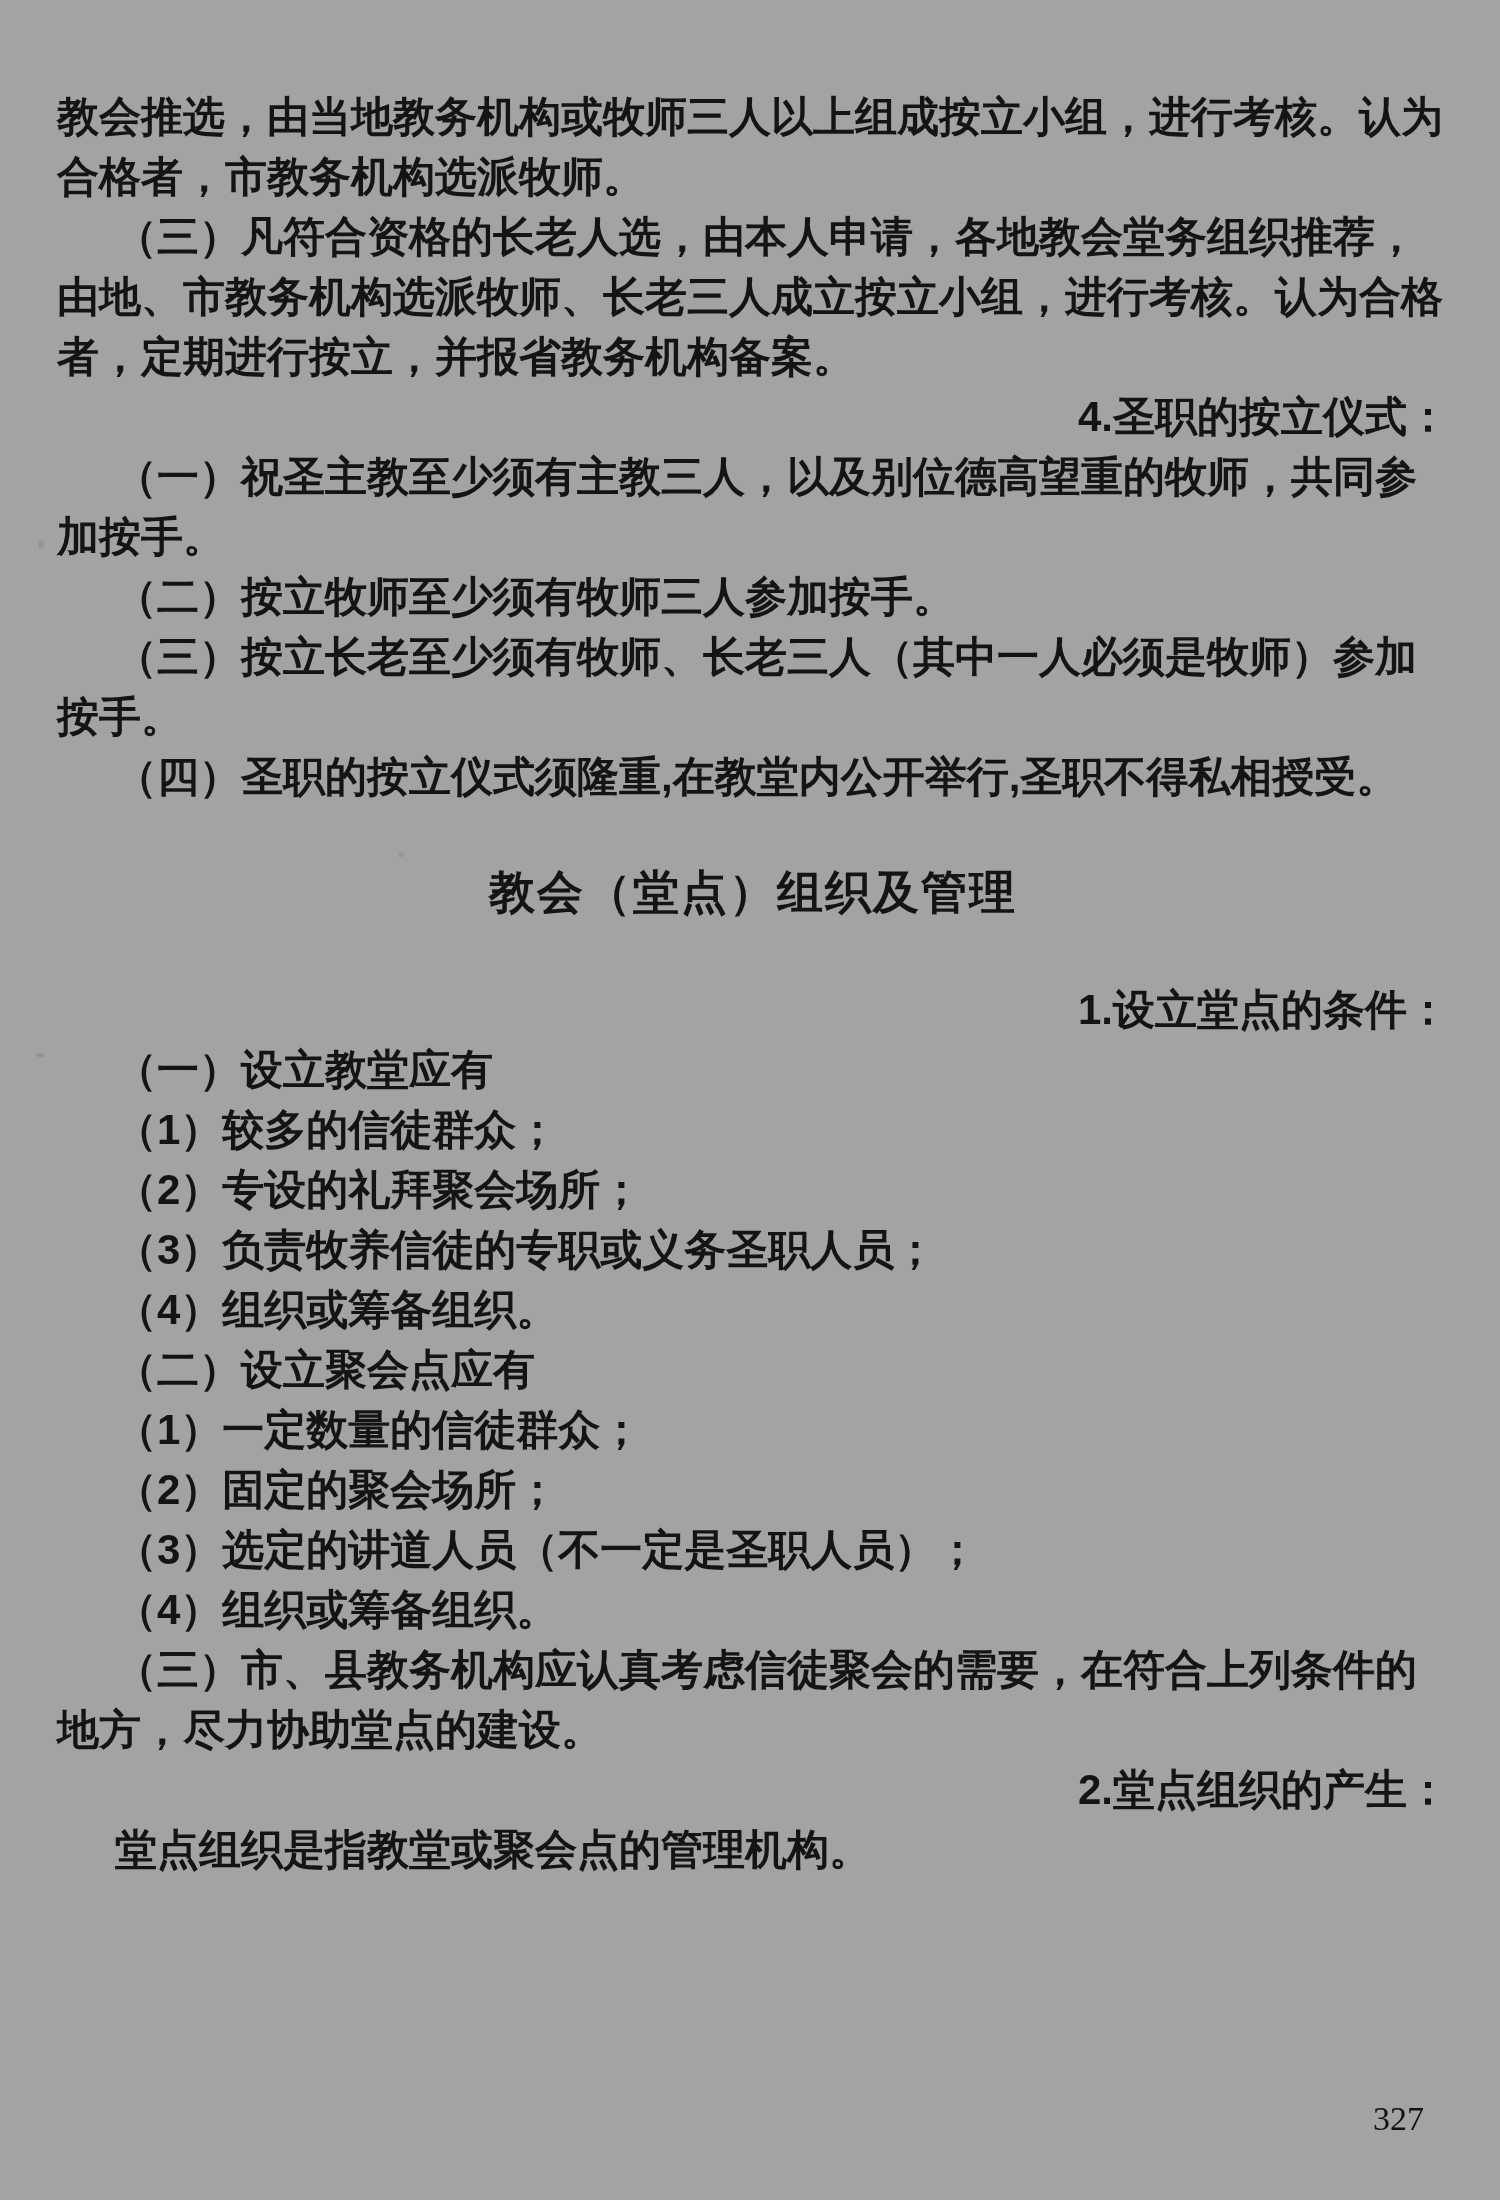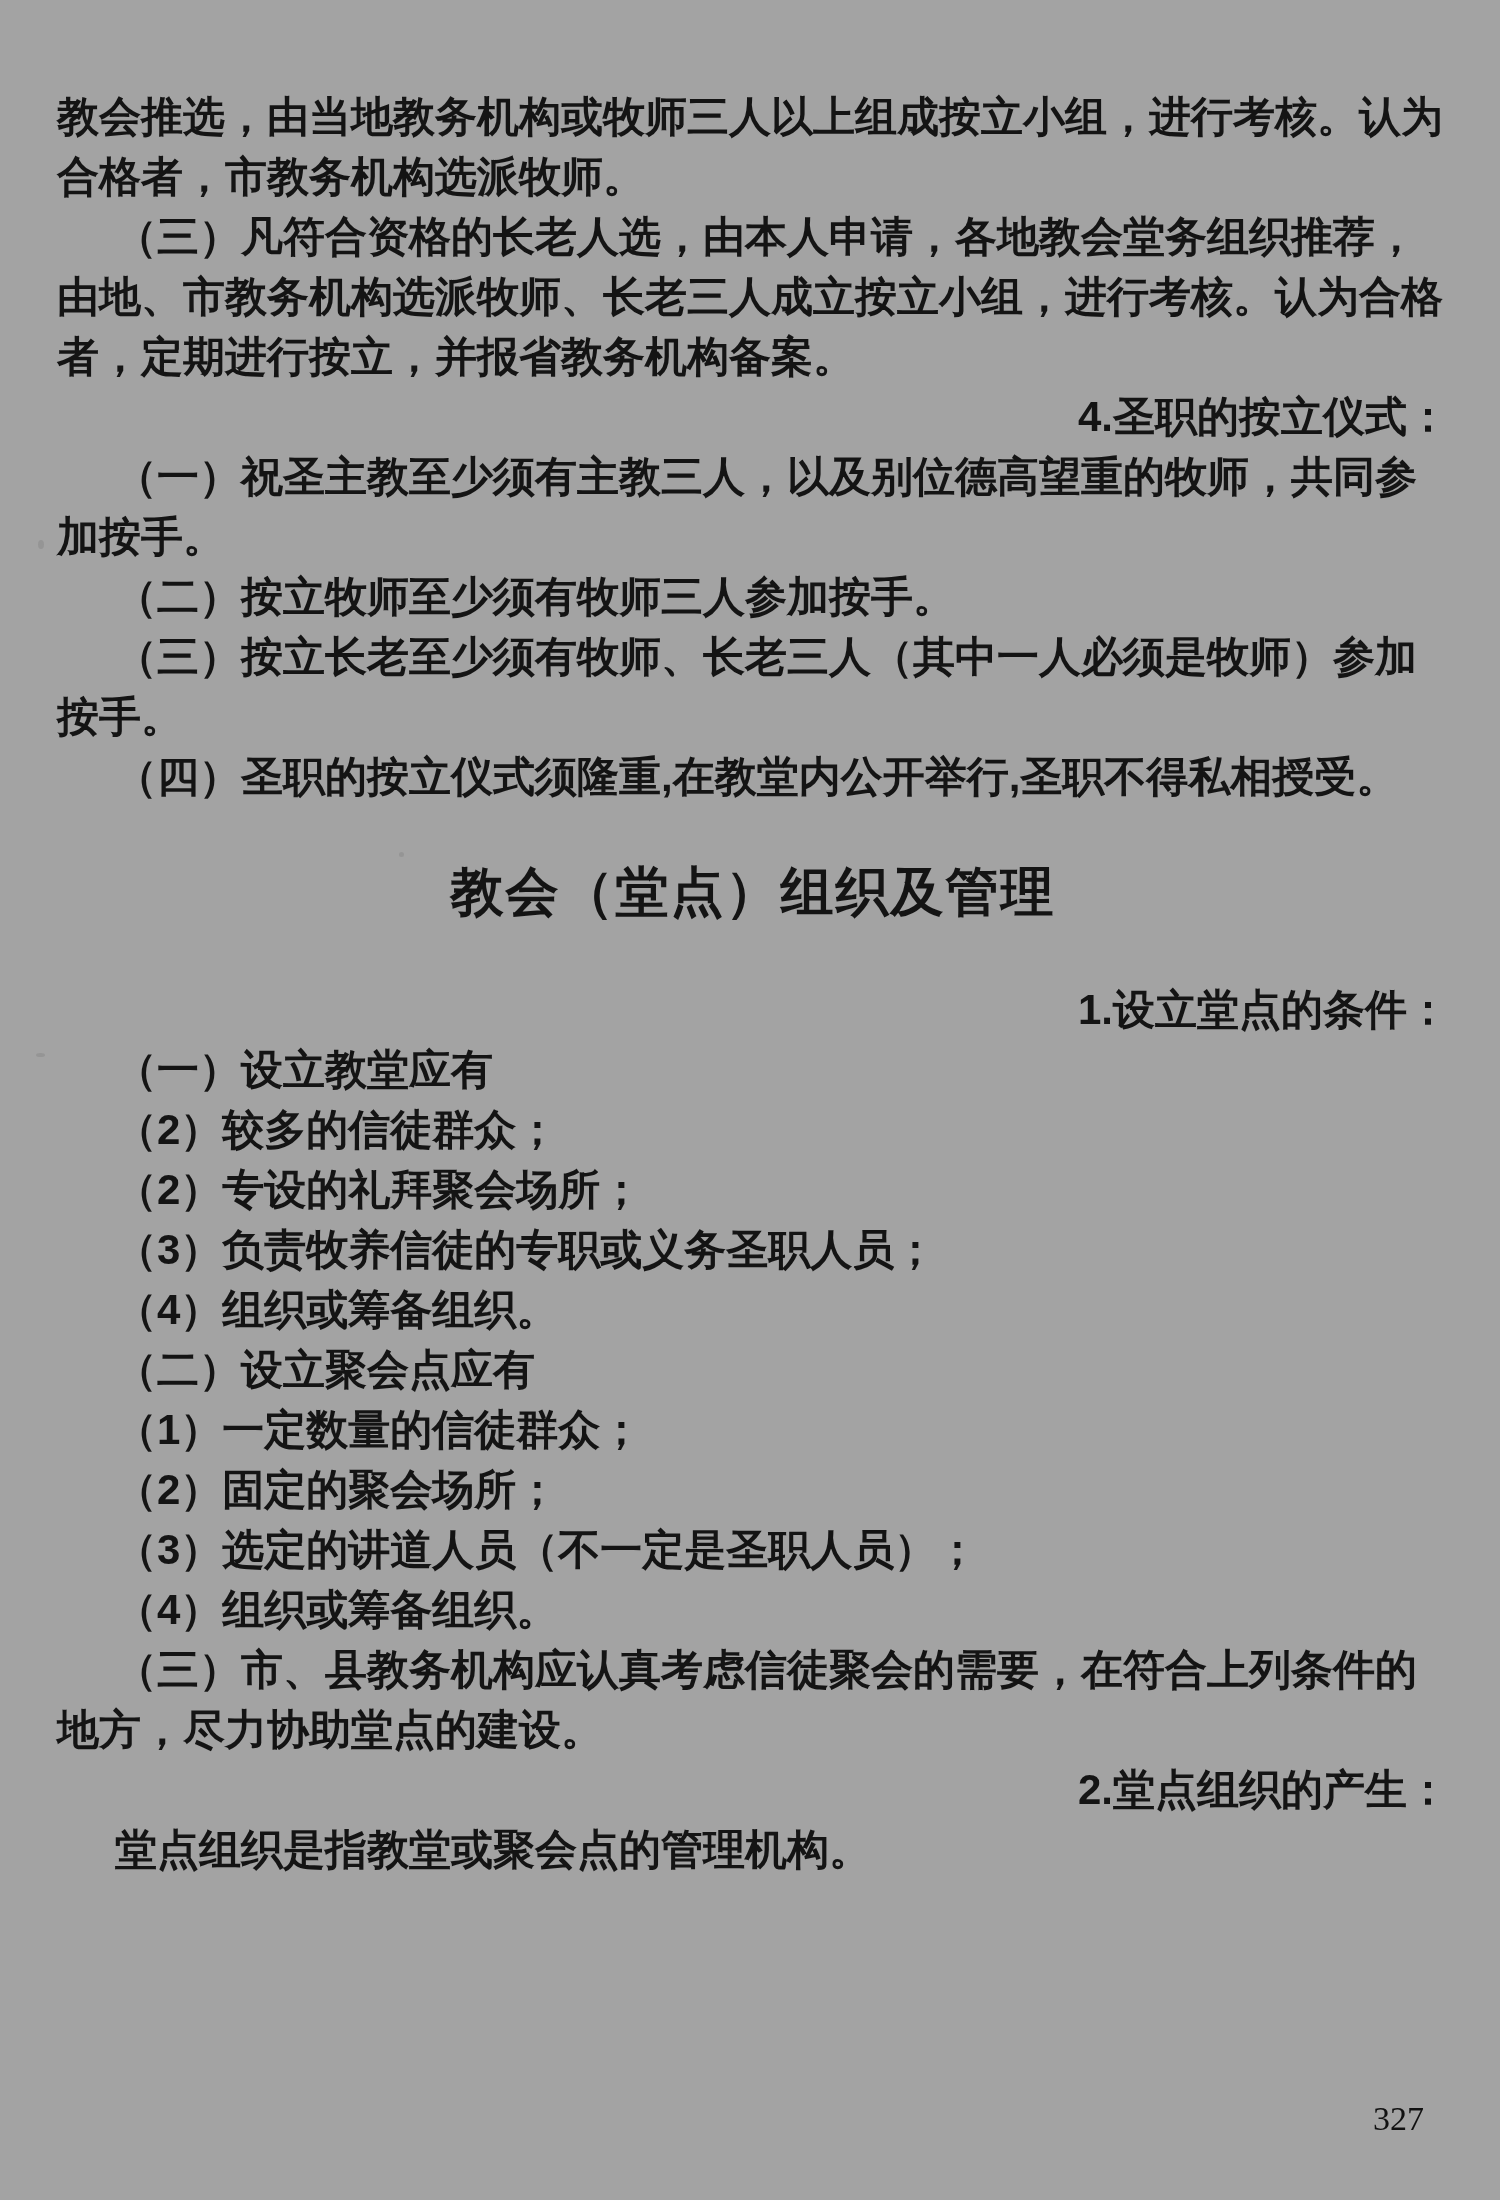--- a/index.html
+++ b/index.html
@@ -31,21 +31,21 @@
     white-space: nowrap;
   }
   .line.indent {
     text-indent: 58px;
   }
   .line.bold {
     font-weight: 900;
     text-align: right;
   }
   .section-heading {
-    font-size: 53px;
+    font-size: 46px;
     line-height: 70px;
     height: 70px;
     font-weight: 900;
     text-align: center;
     letter-spacing: 2px;
     margin: 50px 0 53px 0;
   }
   .page-number {
     position: absolute;
     top: 2100px;
@@ -82,21 +82,21 @@
         <div class="line">加按手。</div>
         <div class="line indent">（二）按立牧师至少须有牧师三人参加按手。</div>
         <div class="line indent">（三）按立长老至少须有牧师、长老三人（其中一人必须是牧师）参加</div>
         <div class="line">按手。</div>
         <div class="line indent">（四）圣职的按立仪式须隆重,在教堂内公开举行,圣职不得私相授受。</div>
       </div>
     <div class="section-heading">教会（堂点）组织及管理</div>
     <div id="block2">
         <div class="line indent bold">1.设立堂点的条件：</div>
         <div class="line indent">（一）设立教堂应有</div>
-        <div class="line indent">（2）较多的信徒群众；</div>
+        <div class="line indent">（1）较多的信徒群众；</div>
         <div class="line indent">（2）专设的礼拜聚会场所；</div>
         <div class="line indent">（3）负责牧养信徒的专职或义务圣职人员；</div>
         <div class="line indent">（4）组织或筹备组织。</div>
         <div class="line indent">（二）设立聚会点应有</div>
         <div class="line indent">（1）一定数量的信徒群众；</div>
         <div class="line indent">（2）固定的聚会场所；</div>
         <div class="line indent">（3）选定的讲道人员（不一定是圣职人员）；</div>
         <div class="line indent">（4）组织或筹备组织。</div>
         <div class="line indent">（三）市、县教务机构应认真考虑信徒聚会的需要，在符合上列条件的</div>
         <div class="line">地方，尽力协助堂点的建设。</div>

